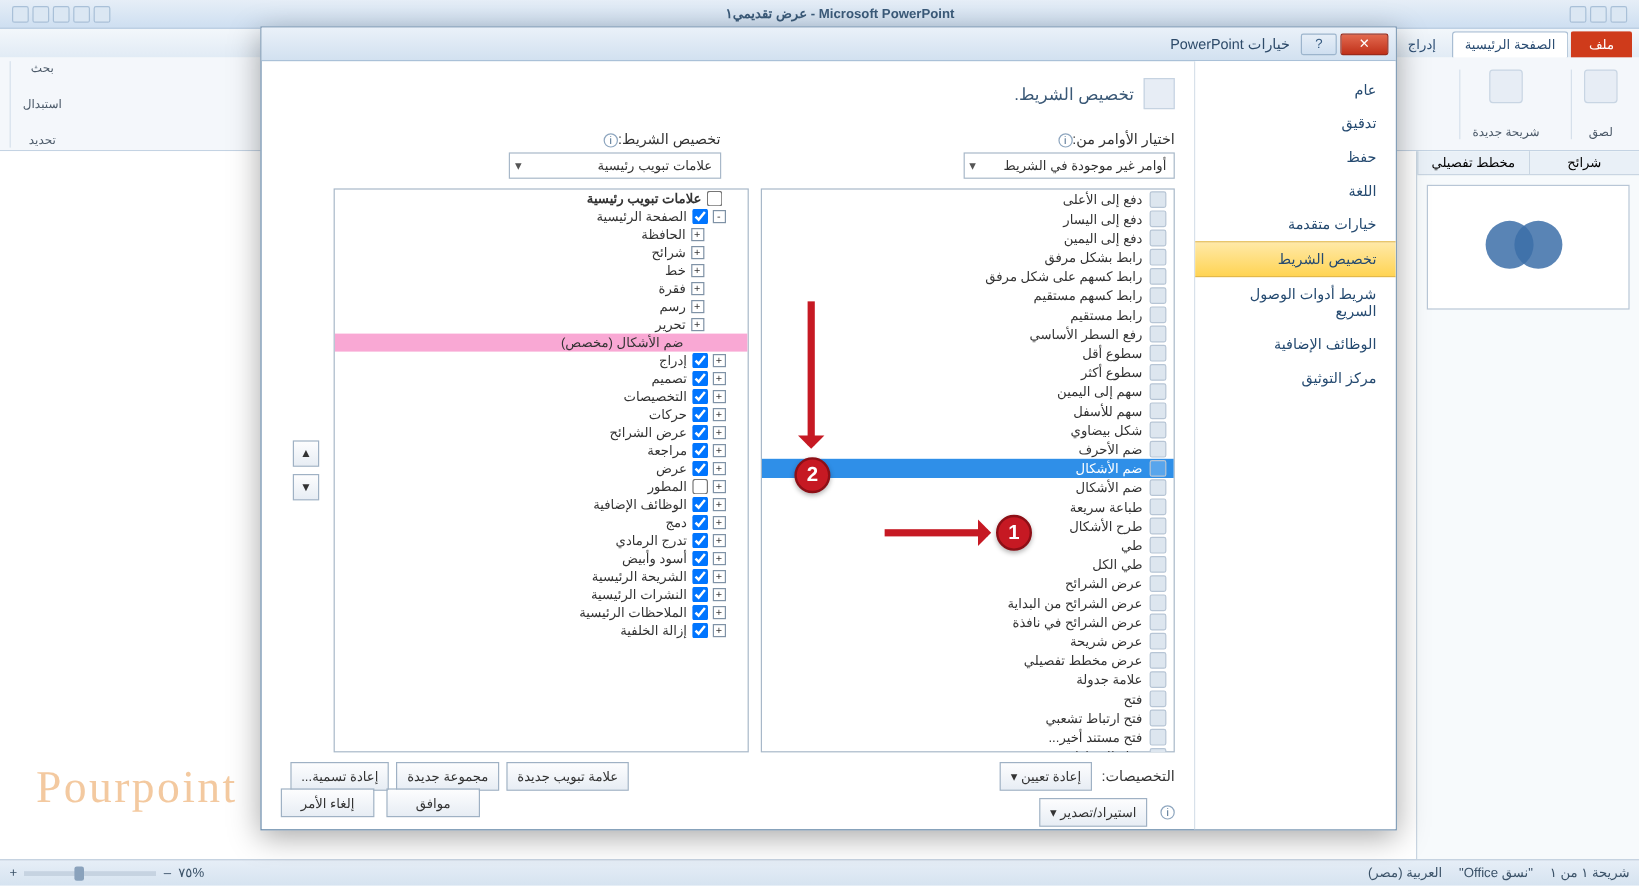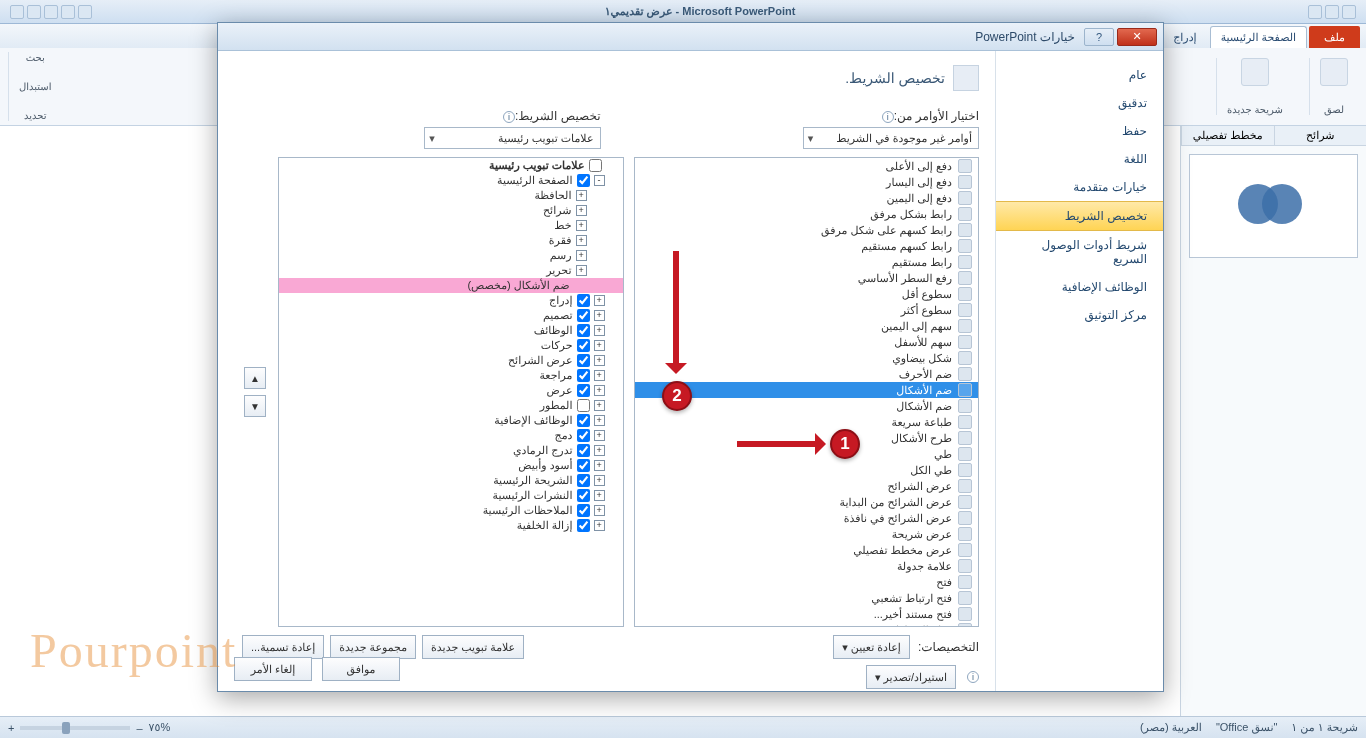--- a/index.html
+++ b/index.html
@@ -75,21 +75,21 @@
 .below-right{display:flex;gap:6px;}
 .foot{position:absolute;bottom:10px;left:16px;display:flex;gap:10px;direction:ltr;}
 .foot .btn{min-width:78px;}
 
 .ann{position:absolute;pointer-events:none;}
 .circ{width:30px;height:30px;border-radius:50%;background:#c61923;color:#fff;display:flex;align-items:center;justify-content:center;font-size:17px;font-weight:bold;border:2px solid #8d0f16;box-shadow:0 2px 4px rgba(0,0,0,.3);}
 .arrow-v{width:6px;background:#c61923;position:relative;}
 .arrow-v::after{content:"";position:absolute;bottom:-14px;left:-8px;border:11px solid transparent;border-top-color:#c61923;}
 .arrow-h{height:6px;background:#c61923;position:relative;}
 .arrow-h::after{content:"";position:absolute;right:-14px;top:-8px;border:11px solid transparent;border-left-color:#c61923;}
-.watermark{position:absolute;left:30px;bottom:60px;font-size:48px;color:#e68a2e;opacity:.45;font-family:Georgia,serif;letter-spacing:2px;pointer-events:none;}
+.watermark{position:absolute;left:30px;bottom:60px;font-size:38px;color:#e68a2e;opacity:.45;font-family:Georgia,serif;letter-spacing:2px;pointer-events:none;}
 .info-i{display:inline-block;width:12px;height:12px;border:1px solid #8ea6bf;border-radius:50%;font-size:9px;line-height:10px;text-align:center;color:#4a6b8c;background:#fff;margin-left:3px;}
 </style>
 </head>
 <body>
 
 <div id="app-bg">
   <div class="titlebar">
     <div class="qat">
       <span></span>
         <span></span>
@@ -367,21 +367,21 @@
                 <span>إدراج</span>
               </div>
               <div class="tree-li pad1">
                 <span class="exp">+</span>
                 <input type="checkbox" checked="" style="">
                 <span>تصميم</span>
               </div>
               <div class="tree-li pad1">
                 <span class="exp">+</span>
                 <input type="checkbox" checked="" style="">
-                <span>الوظائف</span>
+                <span>التخصيصات</span>
               </div>
               <div class="tree-li pad1">
                 <span class="exp">+</span>
                 <input type="checkbox" checked="" style="">
                 <span>حركات</span>
               </div>
               <div class="tree-li pad1">
                 <span class="exp">+</span>
                 <input type="checkbox" checked="" style="">
                 <span>عرض الشرائح</span>

